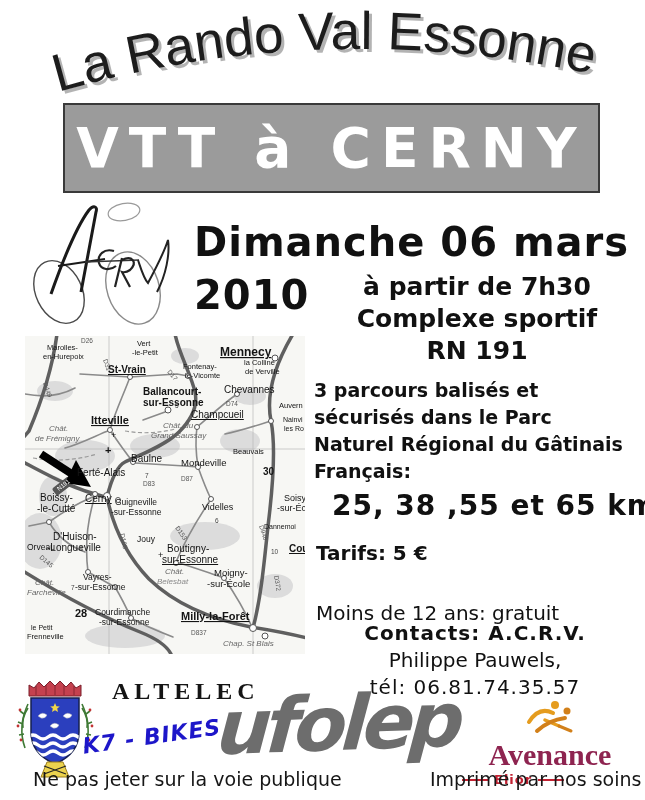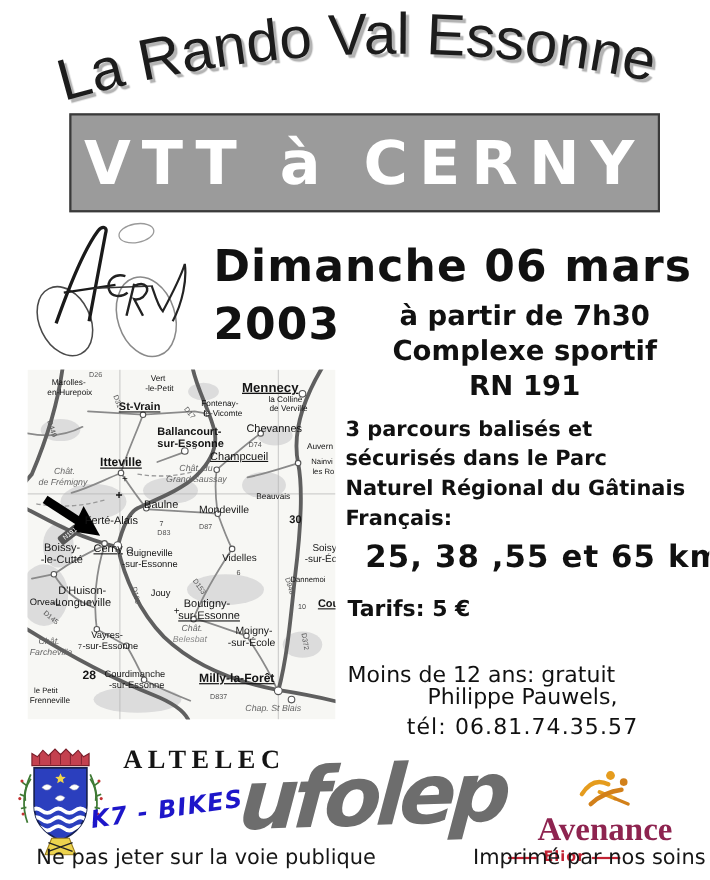--- a/index.html
+++ b/index.html
@@ -81,41 +81,42 @@
       <path d="M 33,68 L 80,61" stroke="#1a1a1a" stroke-width="2"></path>
       <path d="M 89,53 C 79,50 72,57 74,65 C 76,72 85,73 91,68" stroke="#222" stroke-width="2.2"></path>
       <path d="M 60,64 L 114,62" stroke="#333" stroke-width="1.5"></path>
       <path d="M 97,60 L 90,89 M 97,62 C 107,57 113,64 105,72 C 101,75 97,74 97,74 L 105,89" stroke="#222" stroke-width="2.2"></path>
       <path d="M 113,62 C 117,74 119,81 123,85 C 131,70 139,55 143,42 C 145,56 141,77 132,94" stroke="#222" stroke-width="2"></path>
     </g>
   </svg>
 
   <div class="abs date-block">
     <div>Dimanche 06 mars</div>
-    <div>2003</div>
+    <div>2010</div>
   </div>
 
   <div class="abs start-info">
     <div>à partir de 7h30</div>
     <div>Complexe sportif</div>
     <div>RN 191</div>
   </div>
 
   <div class="abs desc">
     <div>3 parcours balisés et</div>
     <div>sécurisés dans le Parc</div>
     <div>Naturel Régional du Gâtinais</div>
     <div>Français:</div>
   </div>
 
   <div class="abs distances">25, 38 ,55 et 65 km</div>
   <div class="abs tarifs">Tarifs: 5 €</div>
   <div class="abs free">Moins de 12 ans: gratuit</div>
 
   <div class="abs contacts">
+    <div class="c1">Contacts: A.C.R.V.</div>
     <div class="c2">Philippe Pauwels,</div>
     <div class="c3">tél: 06.81.74.35.57</div>
   </div>
 
   <svg class="abs map" width="280" height="318" viewBox="0 0 280 318">
     <rect x="0" y="0" width="280" height="318" fill="#f7f7f4"></rect>
 
     <g fill="#dcdcdc">
       <ellipse cx="30" cy="55" rx="18" ry="10"></ellipse>
       <ellipse cx="160" cy="20" rx="14" ry="8"></ellipse>

